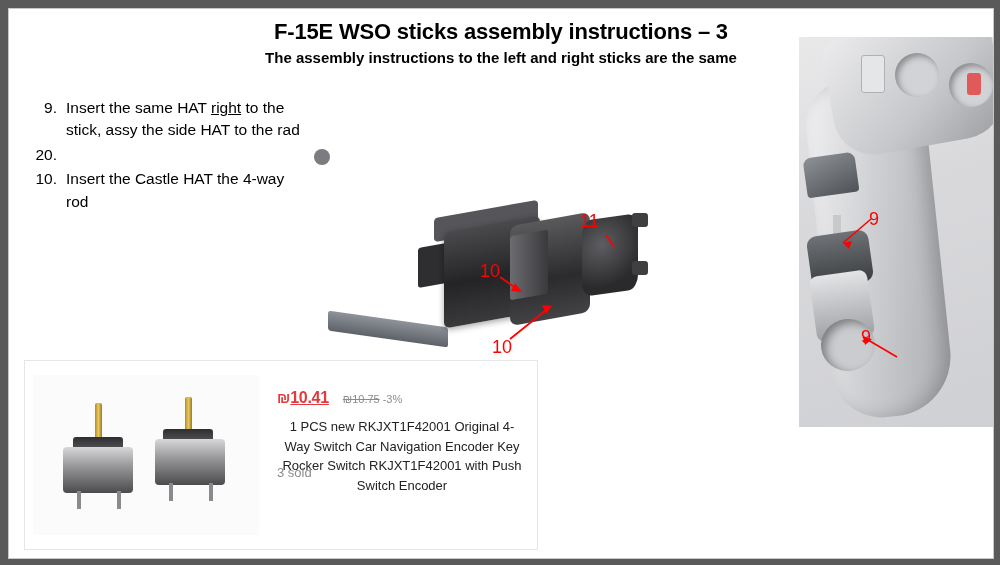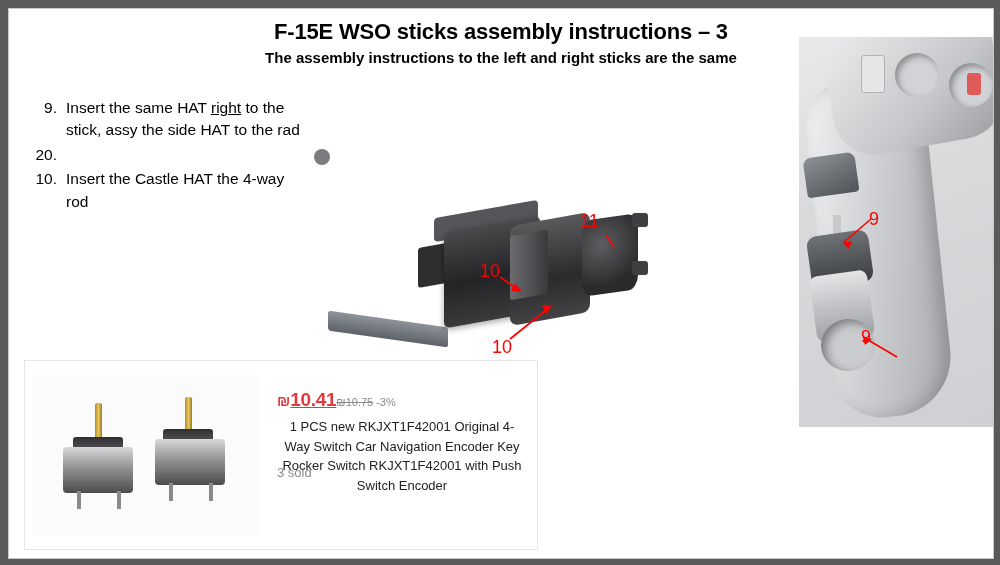--- a/index.html
+++ b/index.html
@@ -239,22 +239,22 @@
   }
   .sw-cap {
     background: linear-gradient(180deg,#2e2e30,#58585c);
     border-radius: 3px;
   }
   .sw-stem { background: linear-gradient(90deg,#b08c2a,#e8c75f,#9c7a20); border-radius:2px; }
   .sw-pin { background:#8a8a8d; }
 
   .price-row { position:absolute; left:252px; top: 28px; }
   .price-cur { color:#e4393c; font-size: 15px; font-weight:bold; }
-  .price-main { color:#e4393c; font-size: 19px; font-weight:bold; letter-spacing:-0.3px;text-decoration:underline;}
-  .price-old { color:#8c8c8c; font-size: 11px; text-decoration: line-through; margin-left:0;}
+  .price-main { color:#e4393c; font-size: 16px; font-weight:bold; letter-spacing:-0.3px;text-decoration:underline;}
+  .price-old { color:#8c8c8c; font-size: 11px; text-decoration: line-through; margin-left:14px;}
   .price-off { color:#8c8c8c; font-size: 11px; margin-left:3px;}
   .listing-title {
     position:absolute; left:252px; top:56px; width:250px;
     font-size: 13px; color:#222; line-height:1.5;text-align:center;
   }
   .listing-sold {
     position:absolute; left:252px; top:104px;
     font-size: 13px; color:#8c8c8c;
   }
 </style>

